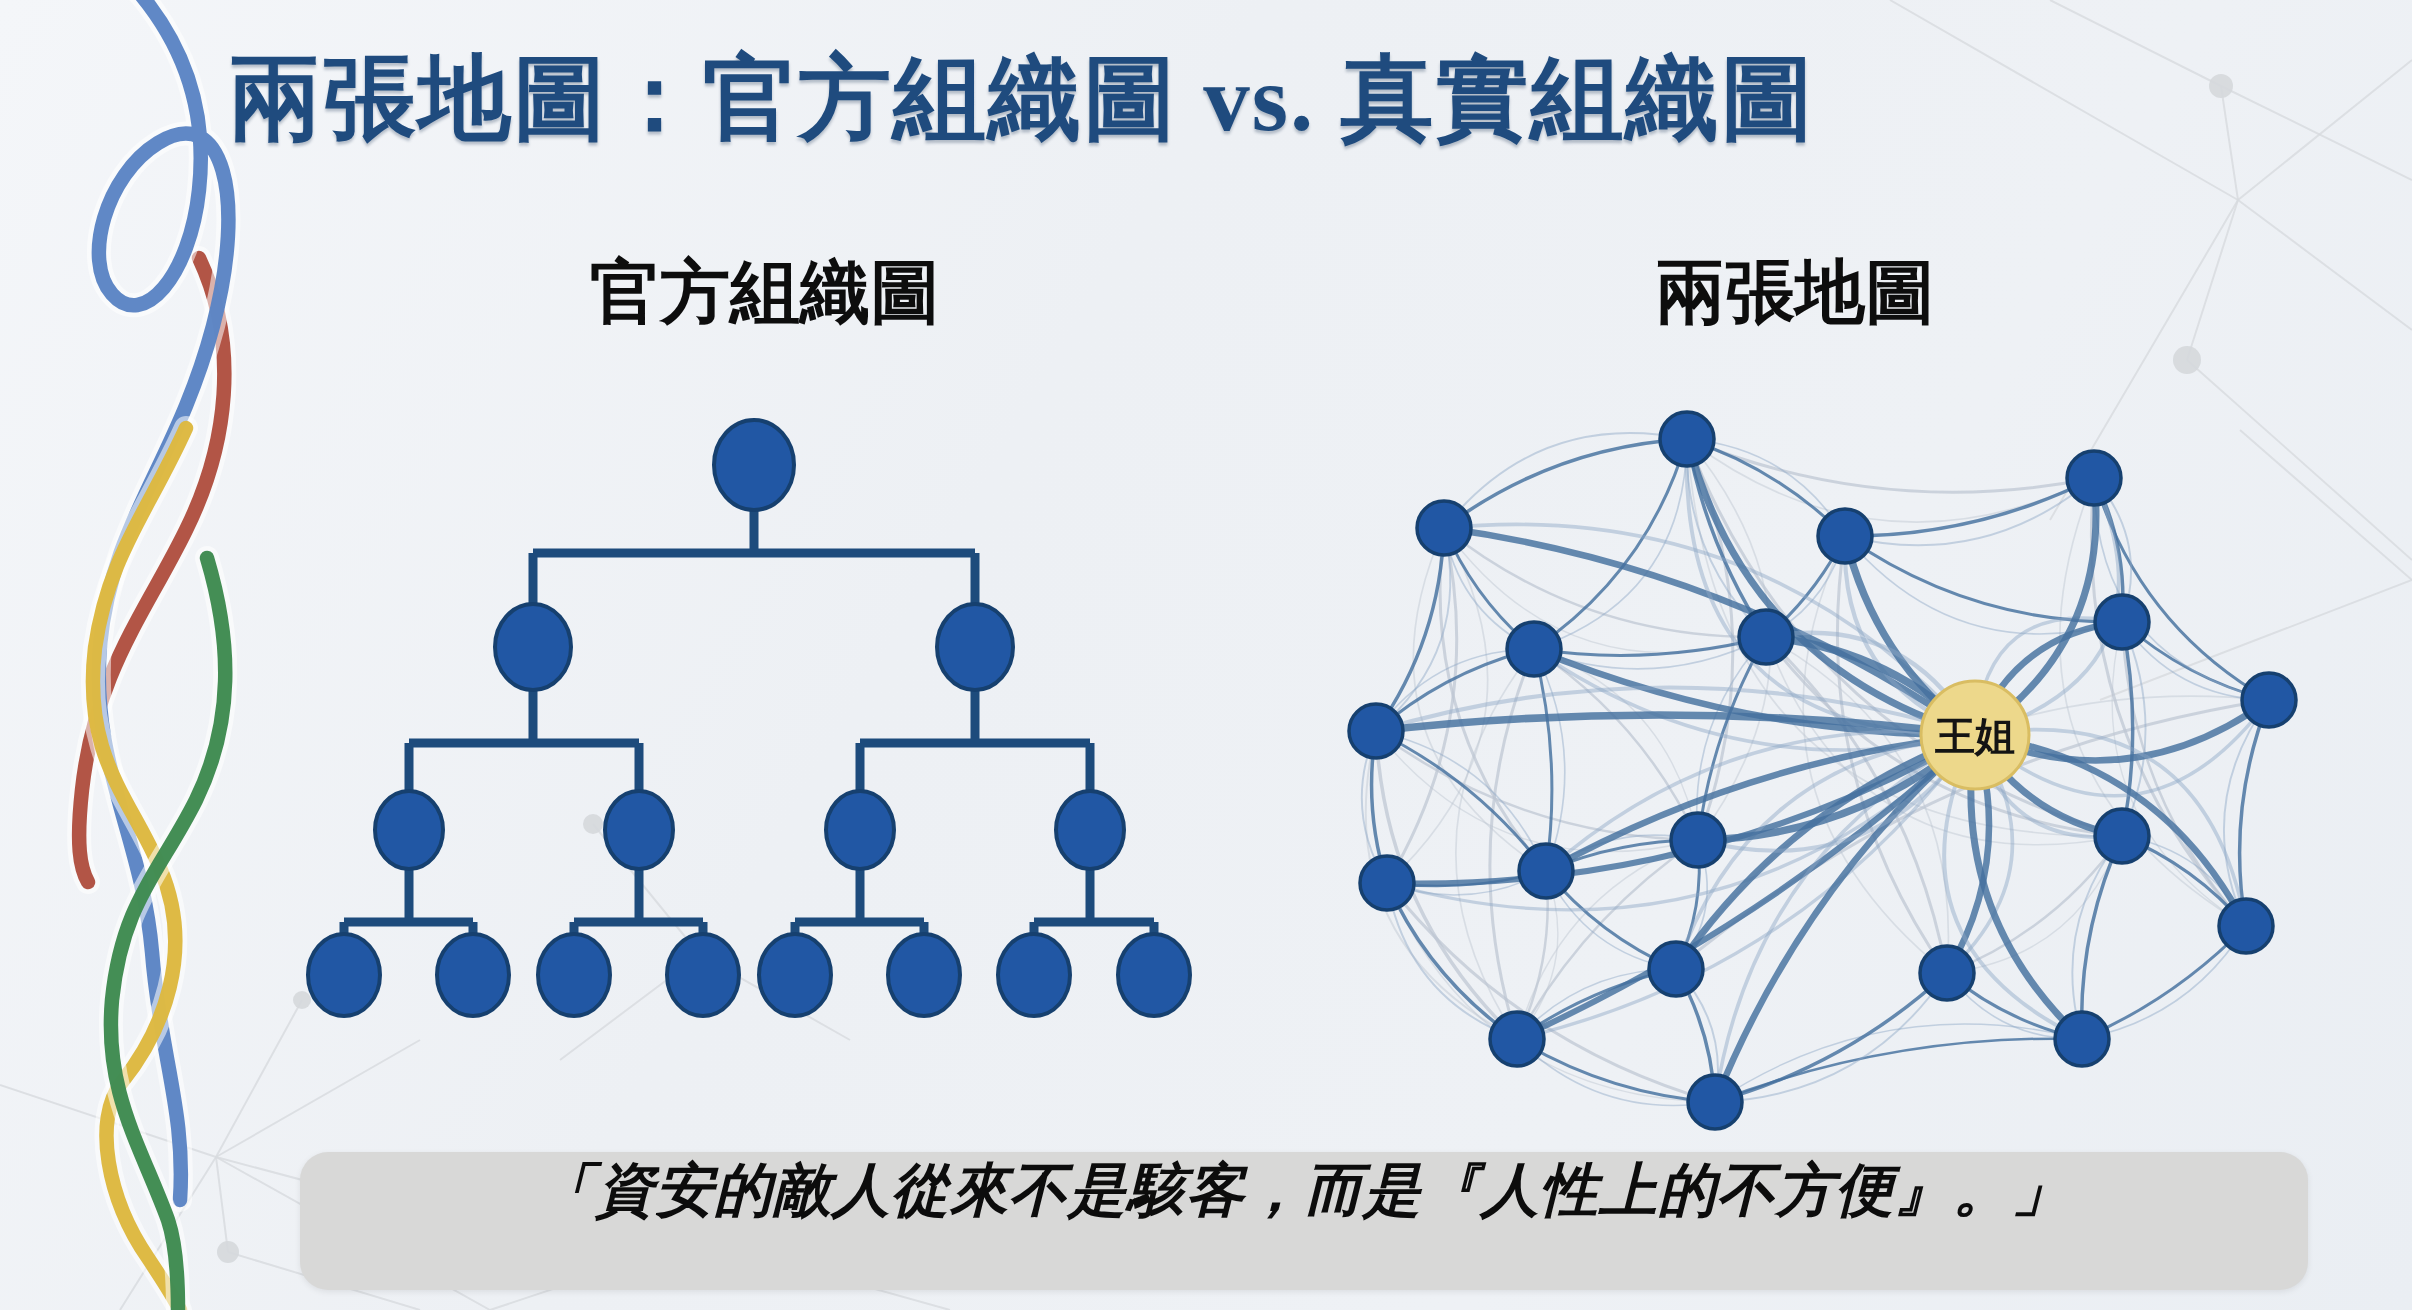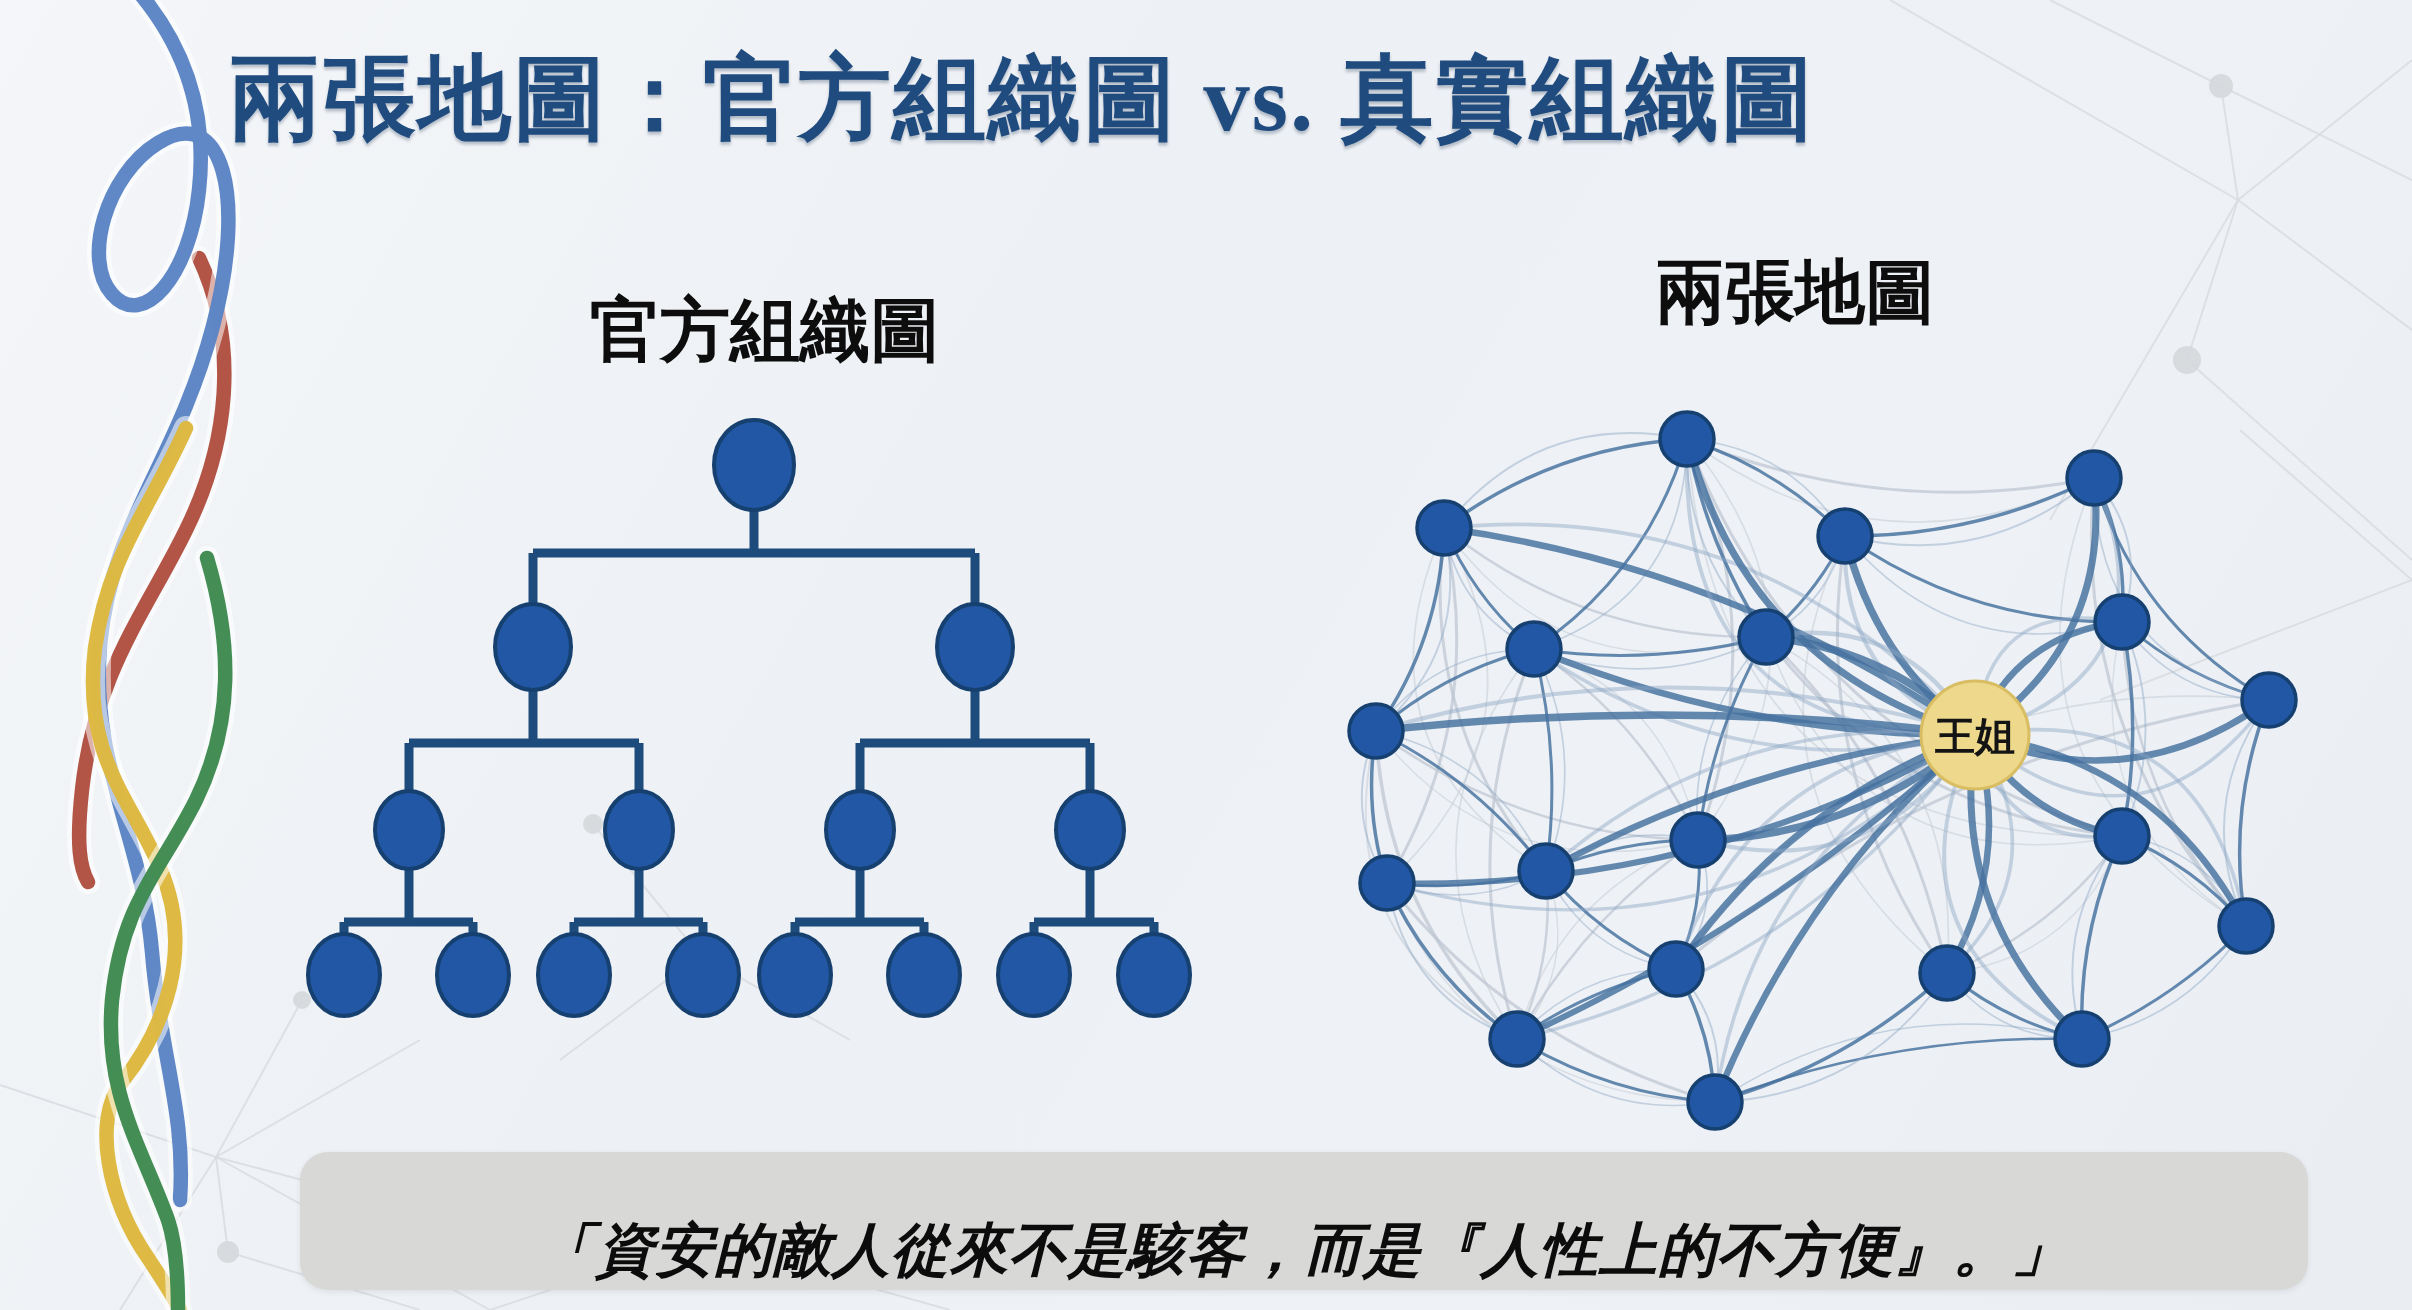--- a/index.html
+++ b/index.html
@@ -17,26 +17,26 @@
     color:#1f4b7e;
     text-shadow:0 3px 3px rgba(20,45,80,0.28);
     white-space:nowrap;
     font-family:Liberation Serif, serif;
   }
   .panel-label{
     position:absolute;top:246px;width:900px;
     text-align:center;font-size:70px;font-weight:900;color:#0d0d0d;
     white-space:nowrap;
   }
-  .panel-label.left{left:315px;margin-top:38px;}
+  .panel-label.left{left:315px;}
   .panel-label.right{left:1345px;}
   .quote-bar{
     position:absolute;left:300px;top:1152px;width:2008px;height:138px;
     background:#d8d8d7;border-radius:28px;
-    display:flex;align-items:flex-end;justify-content:center;
+    display:flex;align-items:flex-start;justify-content:center;
     box-shadow:0 2px 6px rgba(0,0,0,0.08);
   }
   .quote-text{
     font-size:58px;font-weight:900;font-style:italic;color:#0c0c0c;
     letter-spacing:1px;white-space:nowrap;
   }
 </style>
 </head>
 <body>
 

